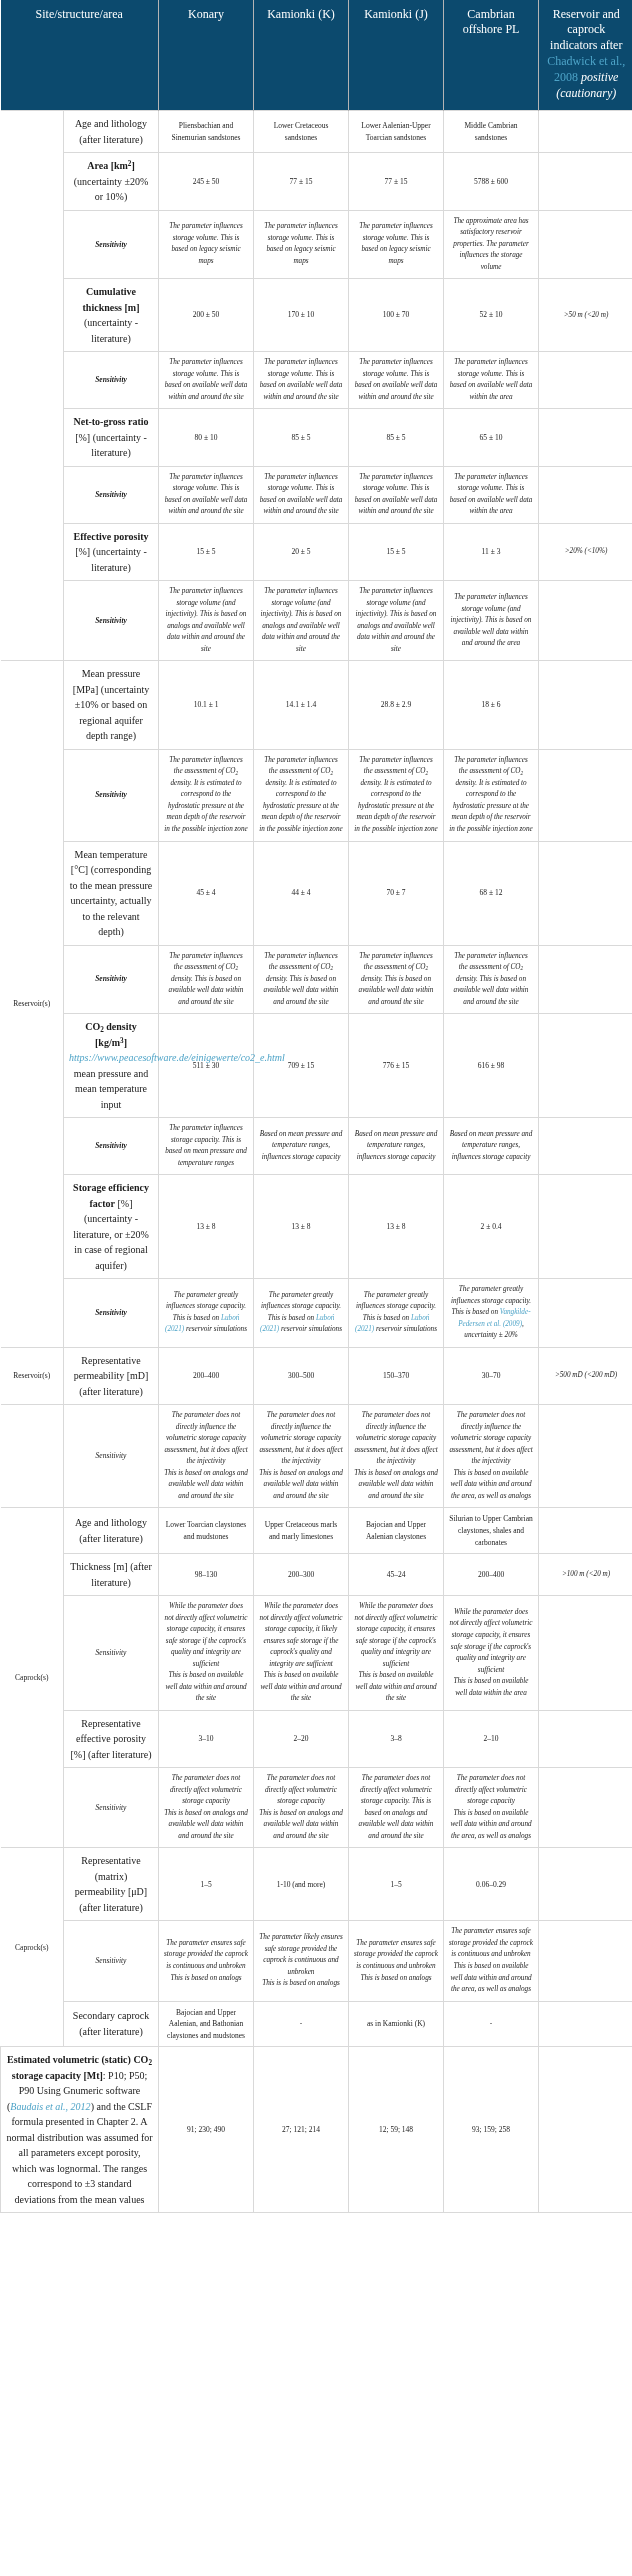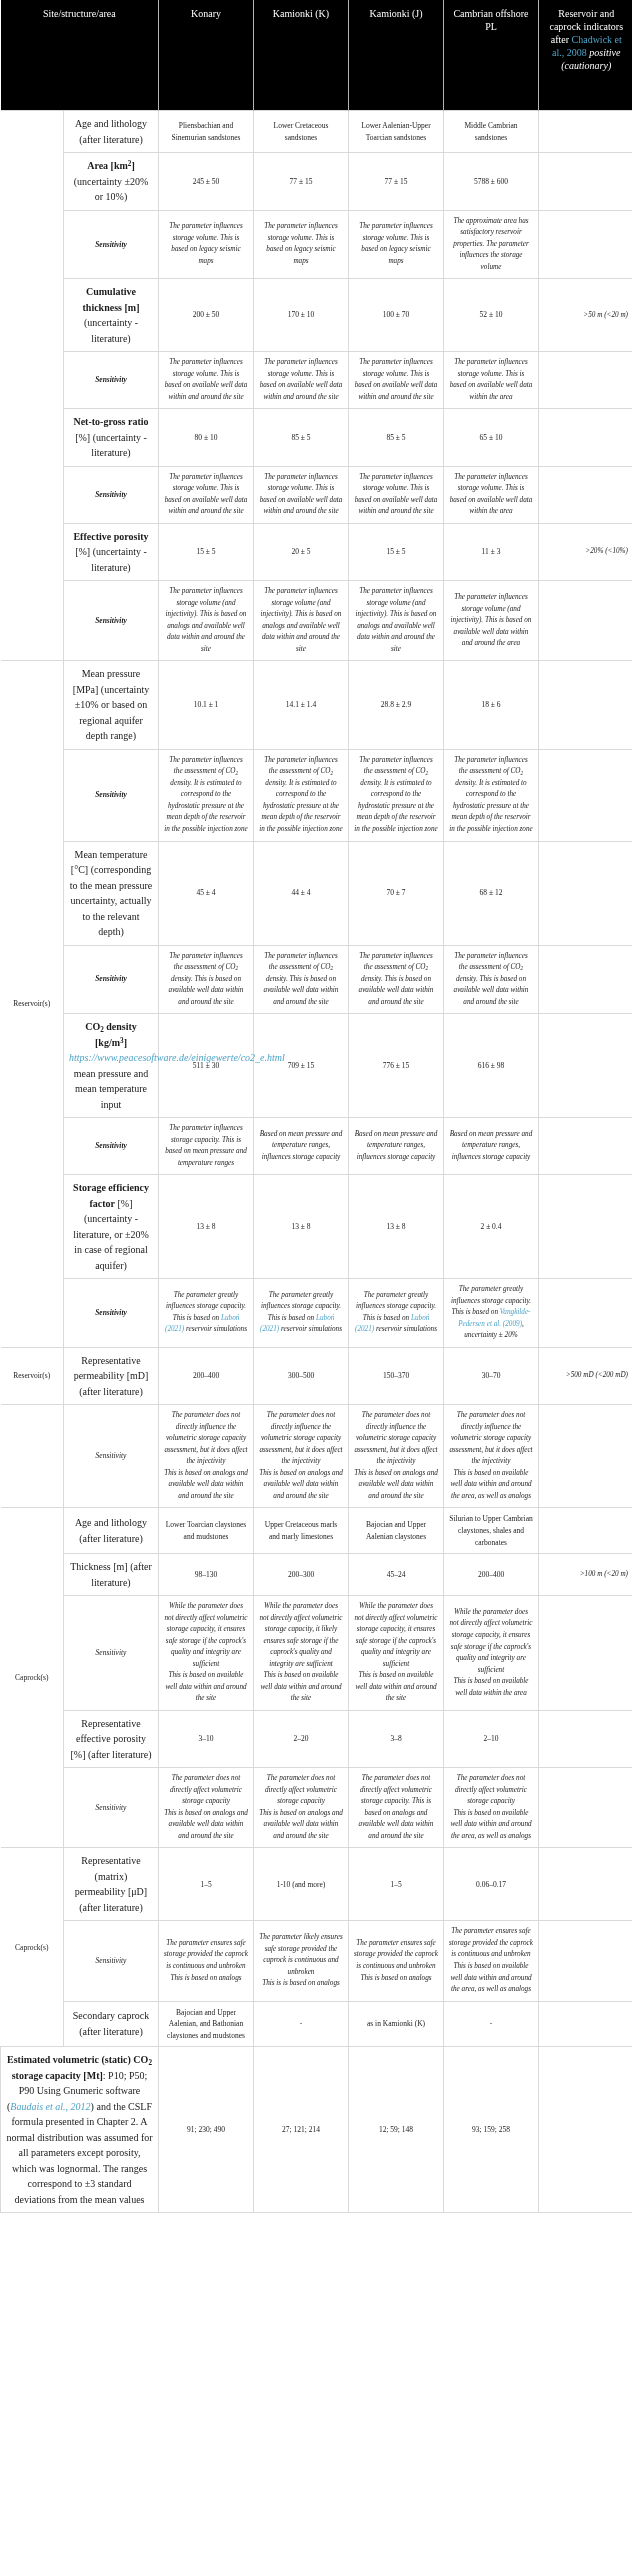--- a/index.html
+++ b/index.html
@@ -17,24 +17,24 @@
     width: 632px;
     border-collapse: collapse;
     table-layout: fixed;
   }
   table.main col.c-group  { width: 63px; }
   table.main col.c-param  { width: 95px; }
   table.main col.c-site   { width: 95px; }
   table.main col.c-ind    { width: 95px; }
 
   thead th {
-    background: #000000;
+    background: #0c4a6e;
     color: #ffffff;
     font-weight: normal;
-    font-size: 10px;
+    font-size: 12px;
     line-height: 1.32;
     vertical-align: top;
     padding: 6.6px 4.4px 5.5px 4.4px;
     text-align: center;
     border-right: 0.6px solid #b4b4b4;
     border-left: 0.6px solid #b4b4b4;
     height: 98px;
   }
   thead th.th-blank { border-left: none; }
   thead th:last-child { border-right: none; font-family: Liberation Serif, serif; }
@@ -74,21 +74,20 @@
     font-size: 7.5px;
   }
   tbody td.sens {
     font-style: italic;
     font-size: 7.2px;
     line-height: 1.6;
   }
   tbody td.ind {
     font-style: italic;
     font-size: 7.2px;
-    text-align: right;
   }
   tbody tr.thick-top > td {
     border-top: 1.1px solid #d0d0d0;
   }
   .lnk { color: #4da3c7; font-style: italic; }
   .lnk-i { color: #4da3c7; font-style: italic; }
   sub { font-size: 0.72em; vertical-align: baseline; position: relative; top: 0.28em; }
   sup { font-size: 0.72em; vertical-align: baseline; position: relative; top: -0.42em; }
 </style>
 </head>
@@ -336,21 +335,21 @@
       <td class="sens">The parameter does not directly affect volumetric storage capacity<br>This is based on available well data within and around the area, as well as analogs</td>
       <td class="ind"></td>
     </tr>
 
     <tr>
       <td class="group-cell" rowspan="3">Caprock(s)</td>
       <td class="param">Representative (matrix) permeability [μD] (after literature)</td>
       <td>1–5</td>
       <td>1-10 (and more)</td>
       <td>1–5</td>
-      <td>0.06–0.17</td>
+      <td>0.06–0.29</td>
       <td class="ind"></td>
     </tr>
 
     <tr>
       <td class="sens-label-plain">Sensitivity</td>
       <td class="sens">The parameter ensures safe storage provided the caprock is continuous and unbroken<br>This is based on analogs</td>
       <td class="sens">The parameter likely ensures safe storage provided the caprock is continuous and unbroken<br>This is is based on analogs</td>
       <td class="sens">The parameter ensures safe storage provided the caprock is continuous and unbroken<br>This is based on analogs</td>
       <td class="sens">The parameter ensures safe storage provided the caprock is continuous and unbroken<br>This is based on available well data within and around the area, as well as analogs</td>
       <td class="ind"></td>

